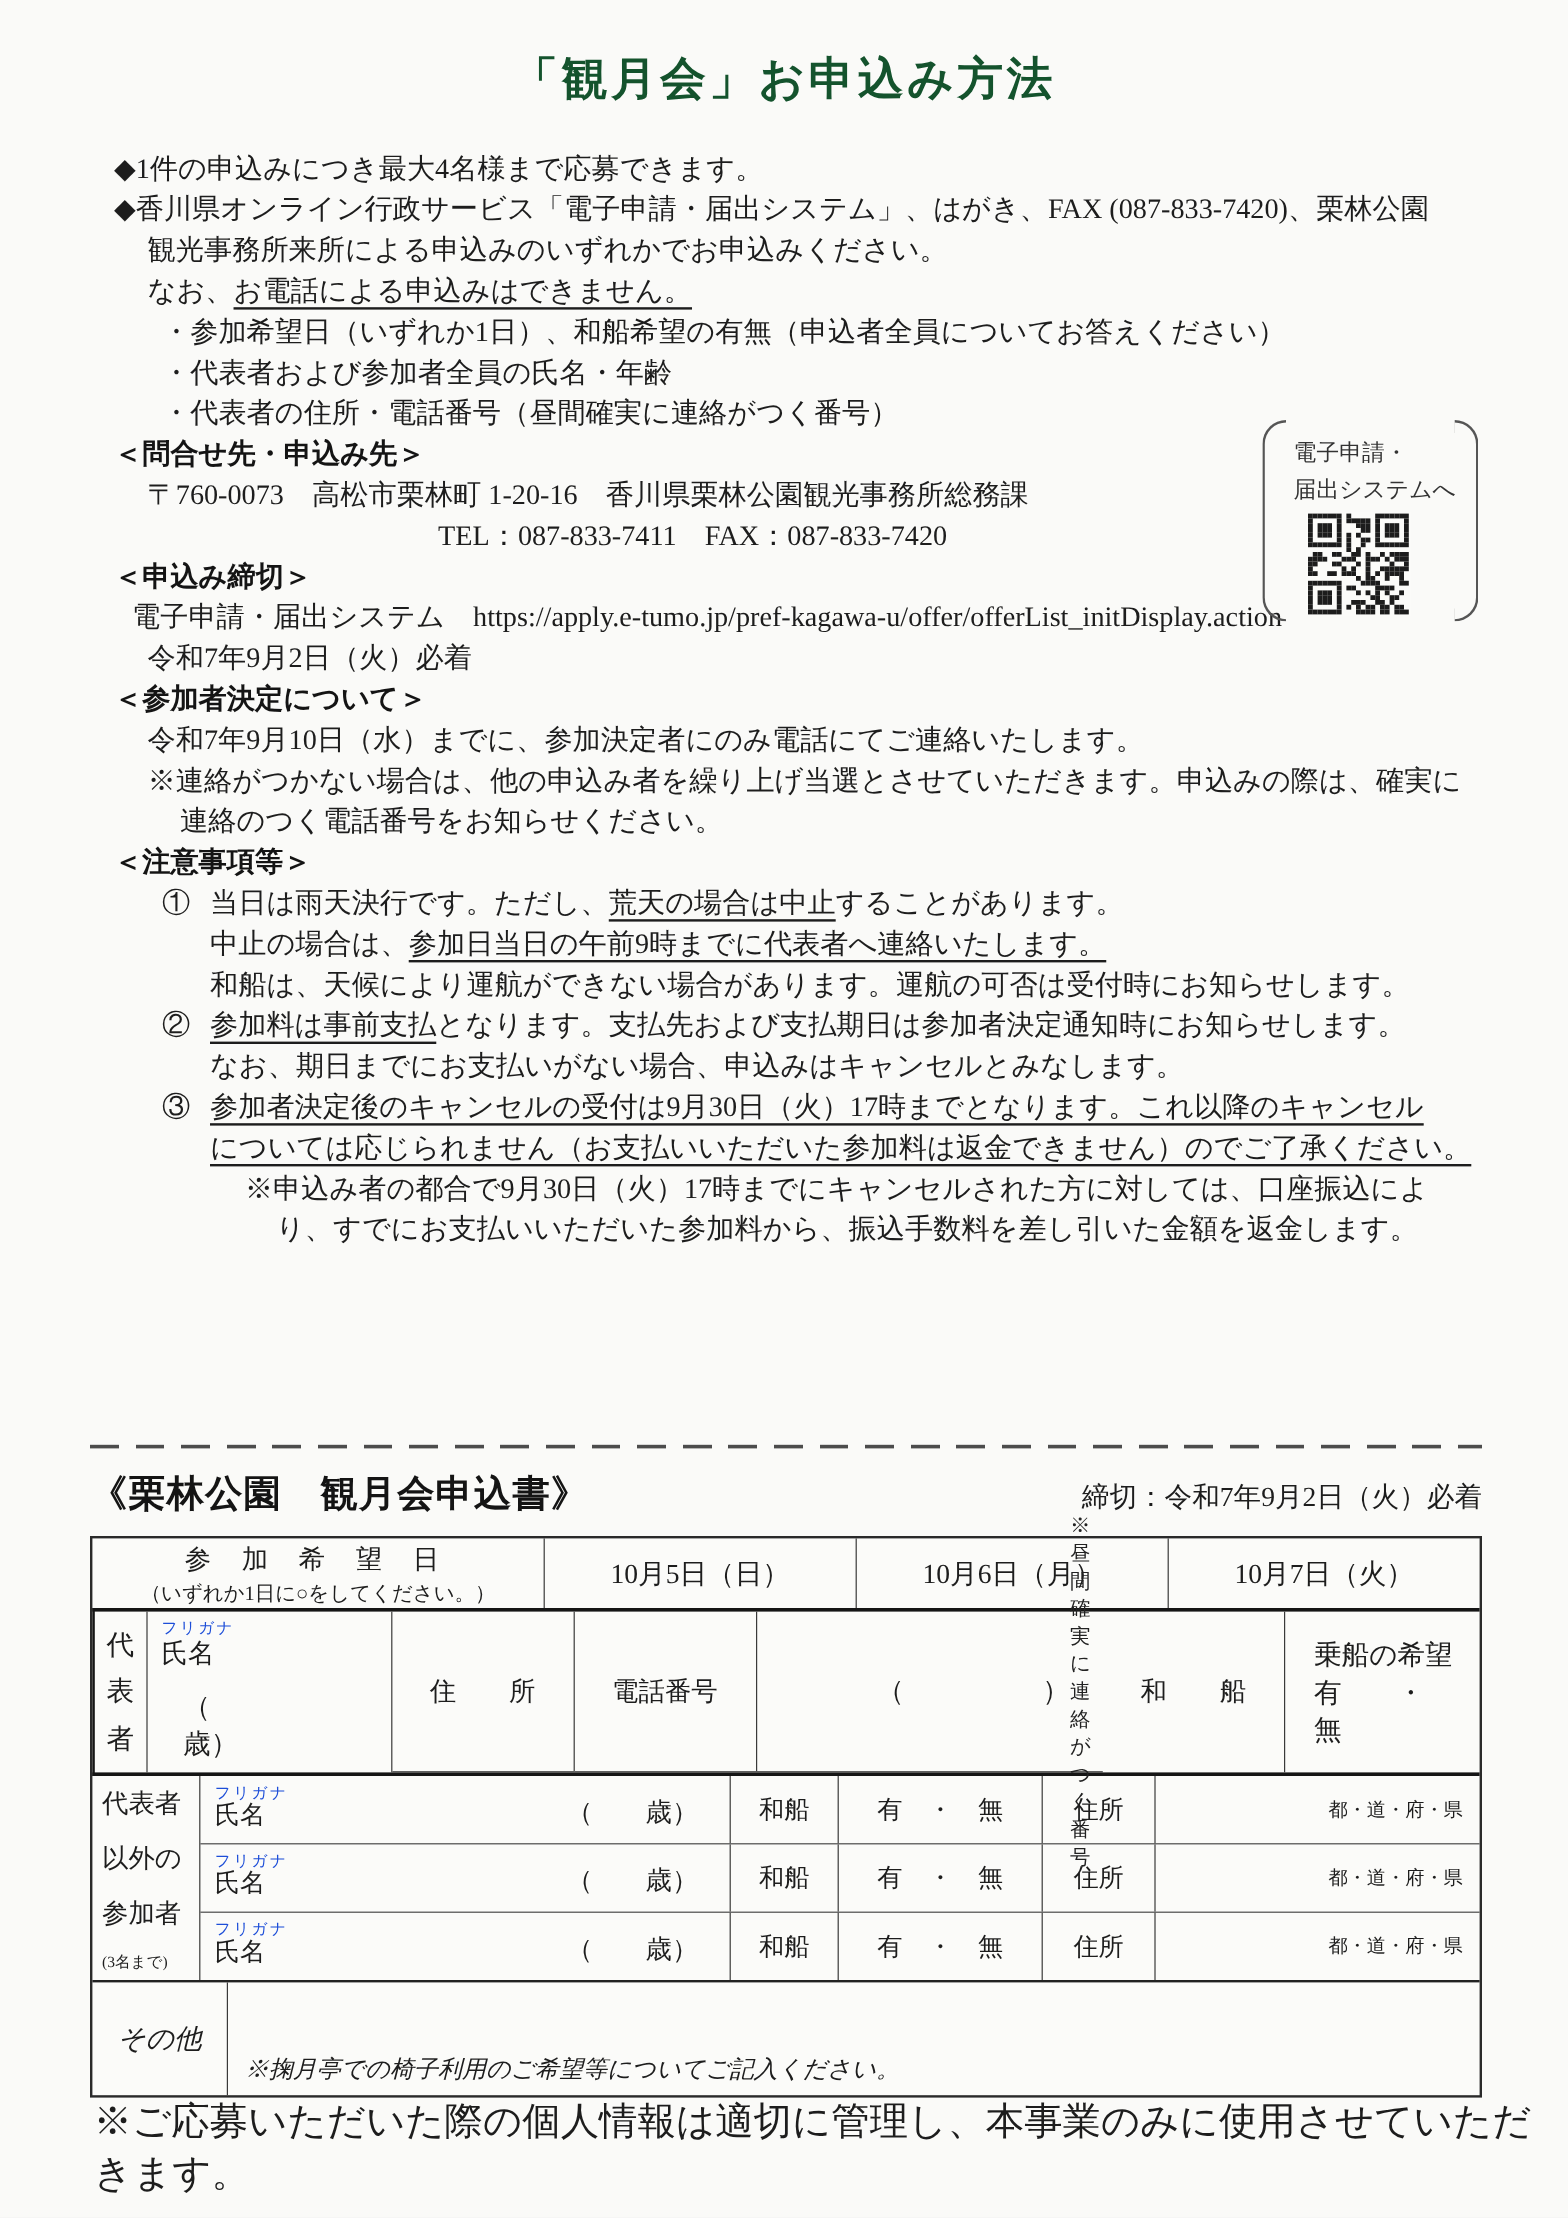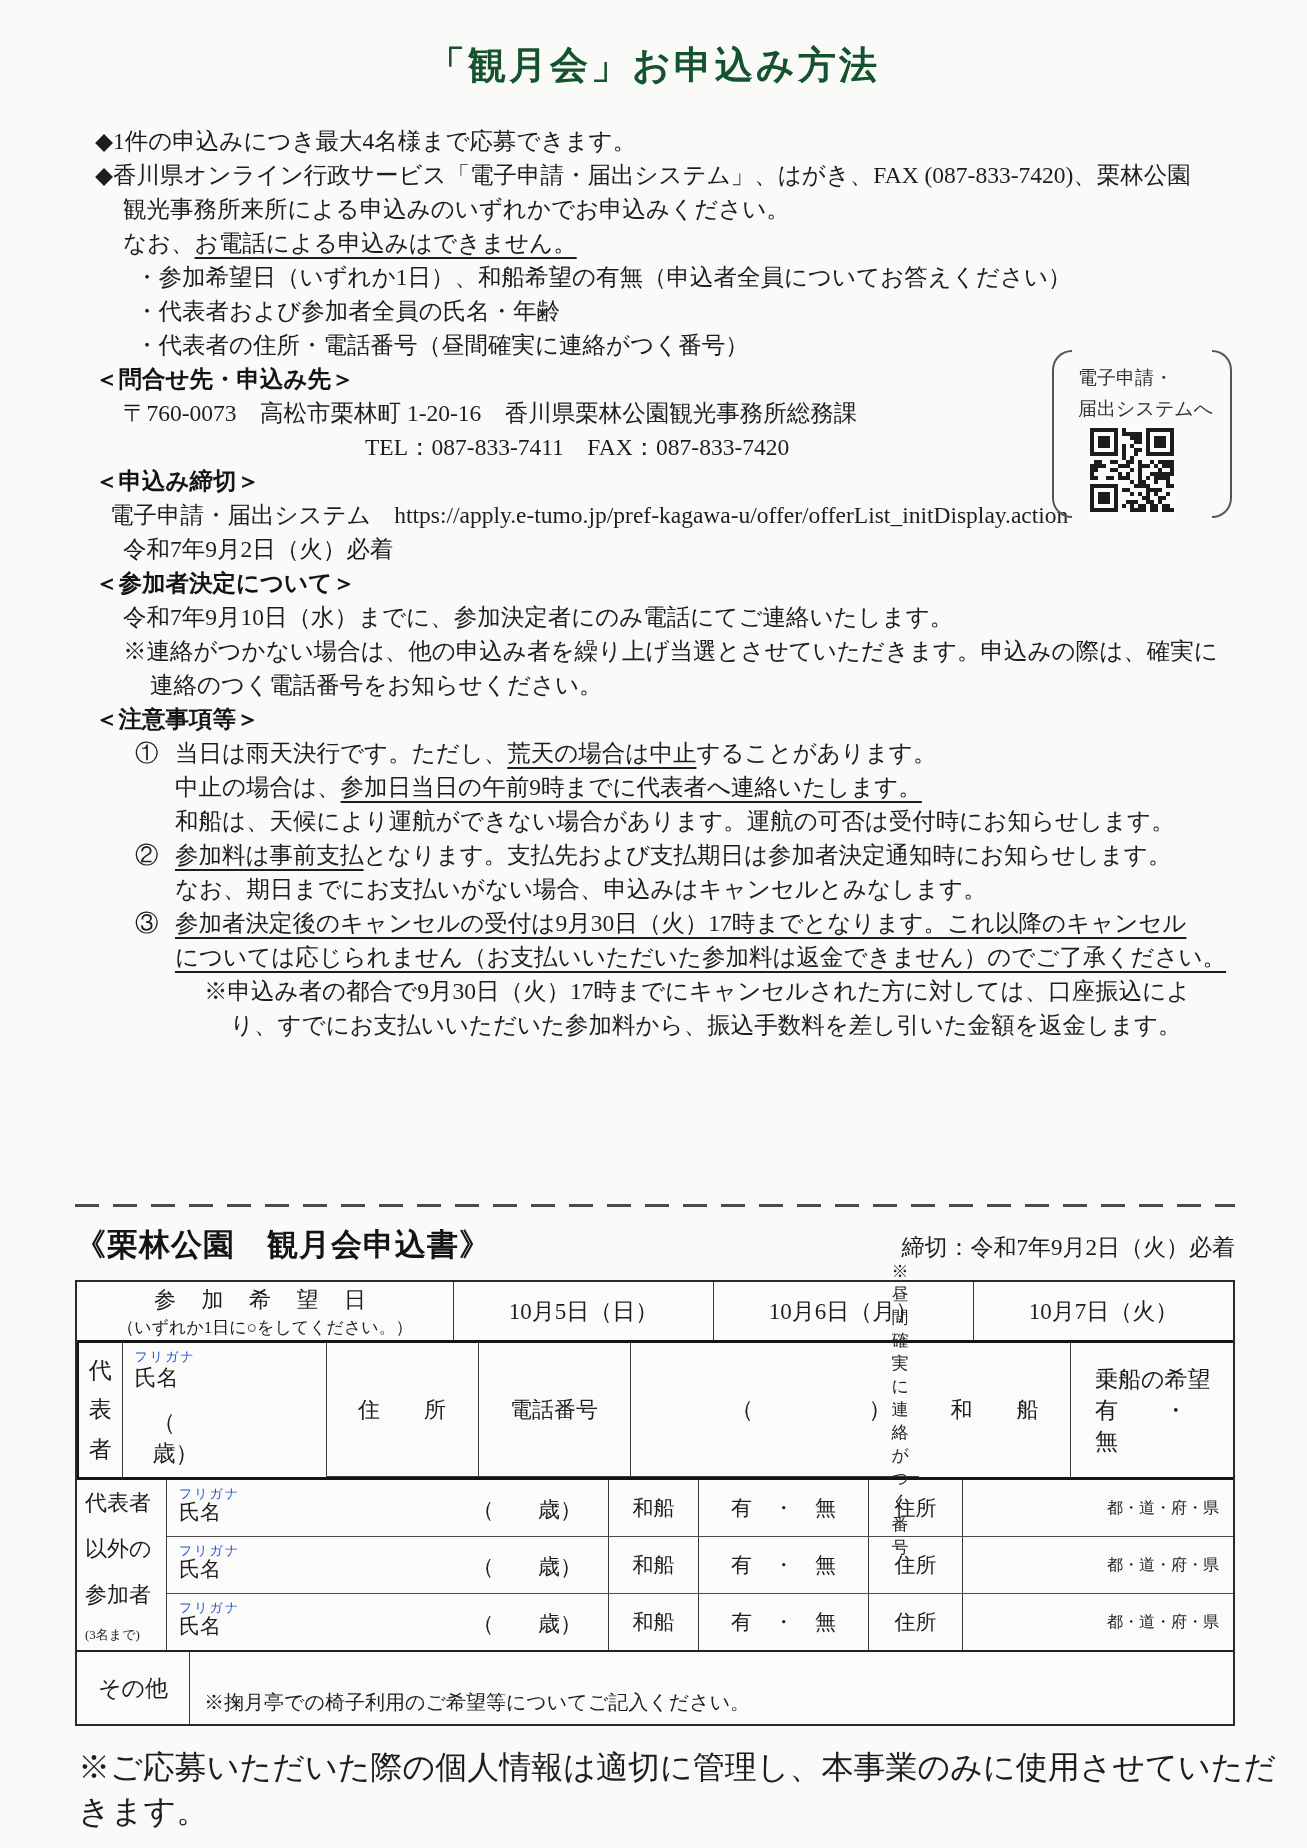--- a/index.html
+++ b/index.html
@@ -85,21 +85,21 @@
   .c-row:last-child{border-bottom:none;}
   .c-name{width:442px;border-right:1px solid #3a3a3a;position:relative;}
   .c-name .name-label{position:absolute;left:12px;top:18px;font-size:21px;}
   .c-name .age{position:absolute;right:26px;top:50%;transform:translateY(-42%);font-size:22px;}
   .c-boat{width:90px;display:flex;align-items:center;justify-content:center;font-size:21px;}
   .c-ari{width:170px;display:flex;align-items:center;justify-content:center;font-size:21px;}
   .c-addr{width:94px;display:flex;align-items:center;justify-content:center;font-size:21px;}
   .c-pref{flex:1;display:flex;align-items:center;justify-content:flex-end;
     padding-right:14px;font-size:16px;border-right:none;}
   
-  .row-d{display:flex;height:72px;}
+  .row-d{display:flex;height:94px;font-style:italic;}
   .d-head{width:113px;border-right:1px solid #3a3a3a;display:flex;align-items:center;
     justify-content:center;font-size:23px;}
   .d-body{flex:1;position:relative;}
   .d-hint{position:absolute;left:14px;bottom:8px;font-size:20px;}
   
   .page-footer{position:absolute;left:78px;top:1746px;font-size:32px;}
 </style>
 </head>
 <body>
 

